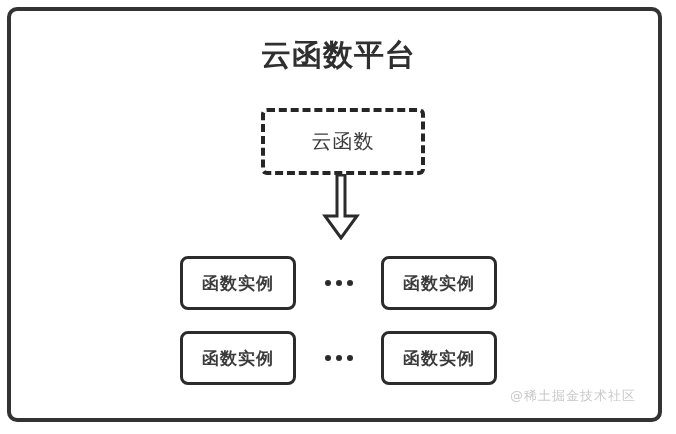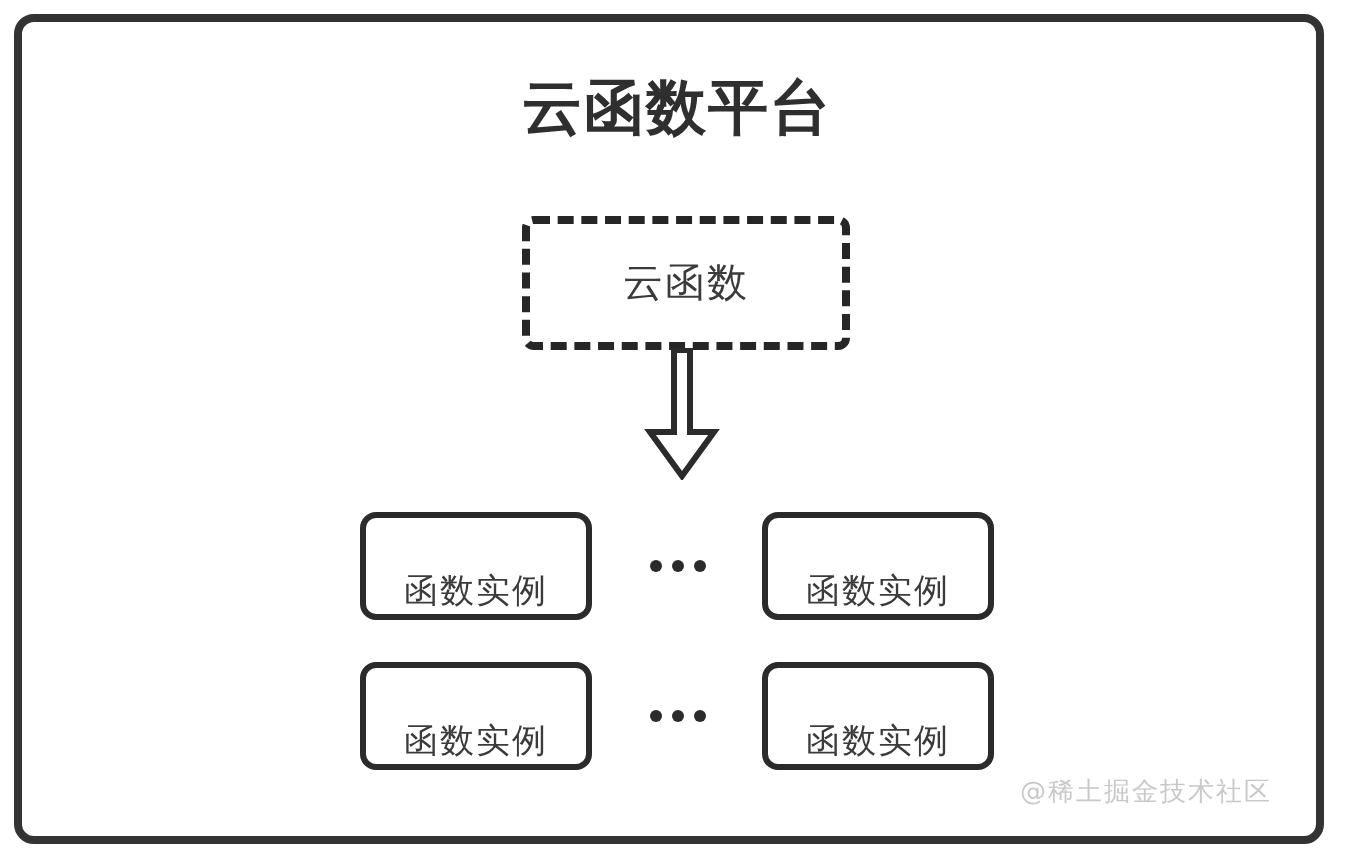--- a/index.html
+++ b/index.html
@@ -94,22 +94,23 @@
   .instance-row.row-2 { top: 320px; }
 
   .instance-box {
     width: 116px;
     height: 54px;
     box-sizing: border-box;
     border: 3px solid #2b2b2b;
     border-radius: 8px;
     background: #ffffff;
     display: flex;
-    align-items: flex-end;
+    align-items: center;
     justify-content: center;
+    font-weight: bold;
   }
   .instance-label {
     font-size: 17px;
     color: #3b3b3b;
     letter-spacing: 1px;
     white-space: nowrap;
   }
 
   .ellipsis-gap {
     width: 85px;

